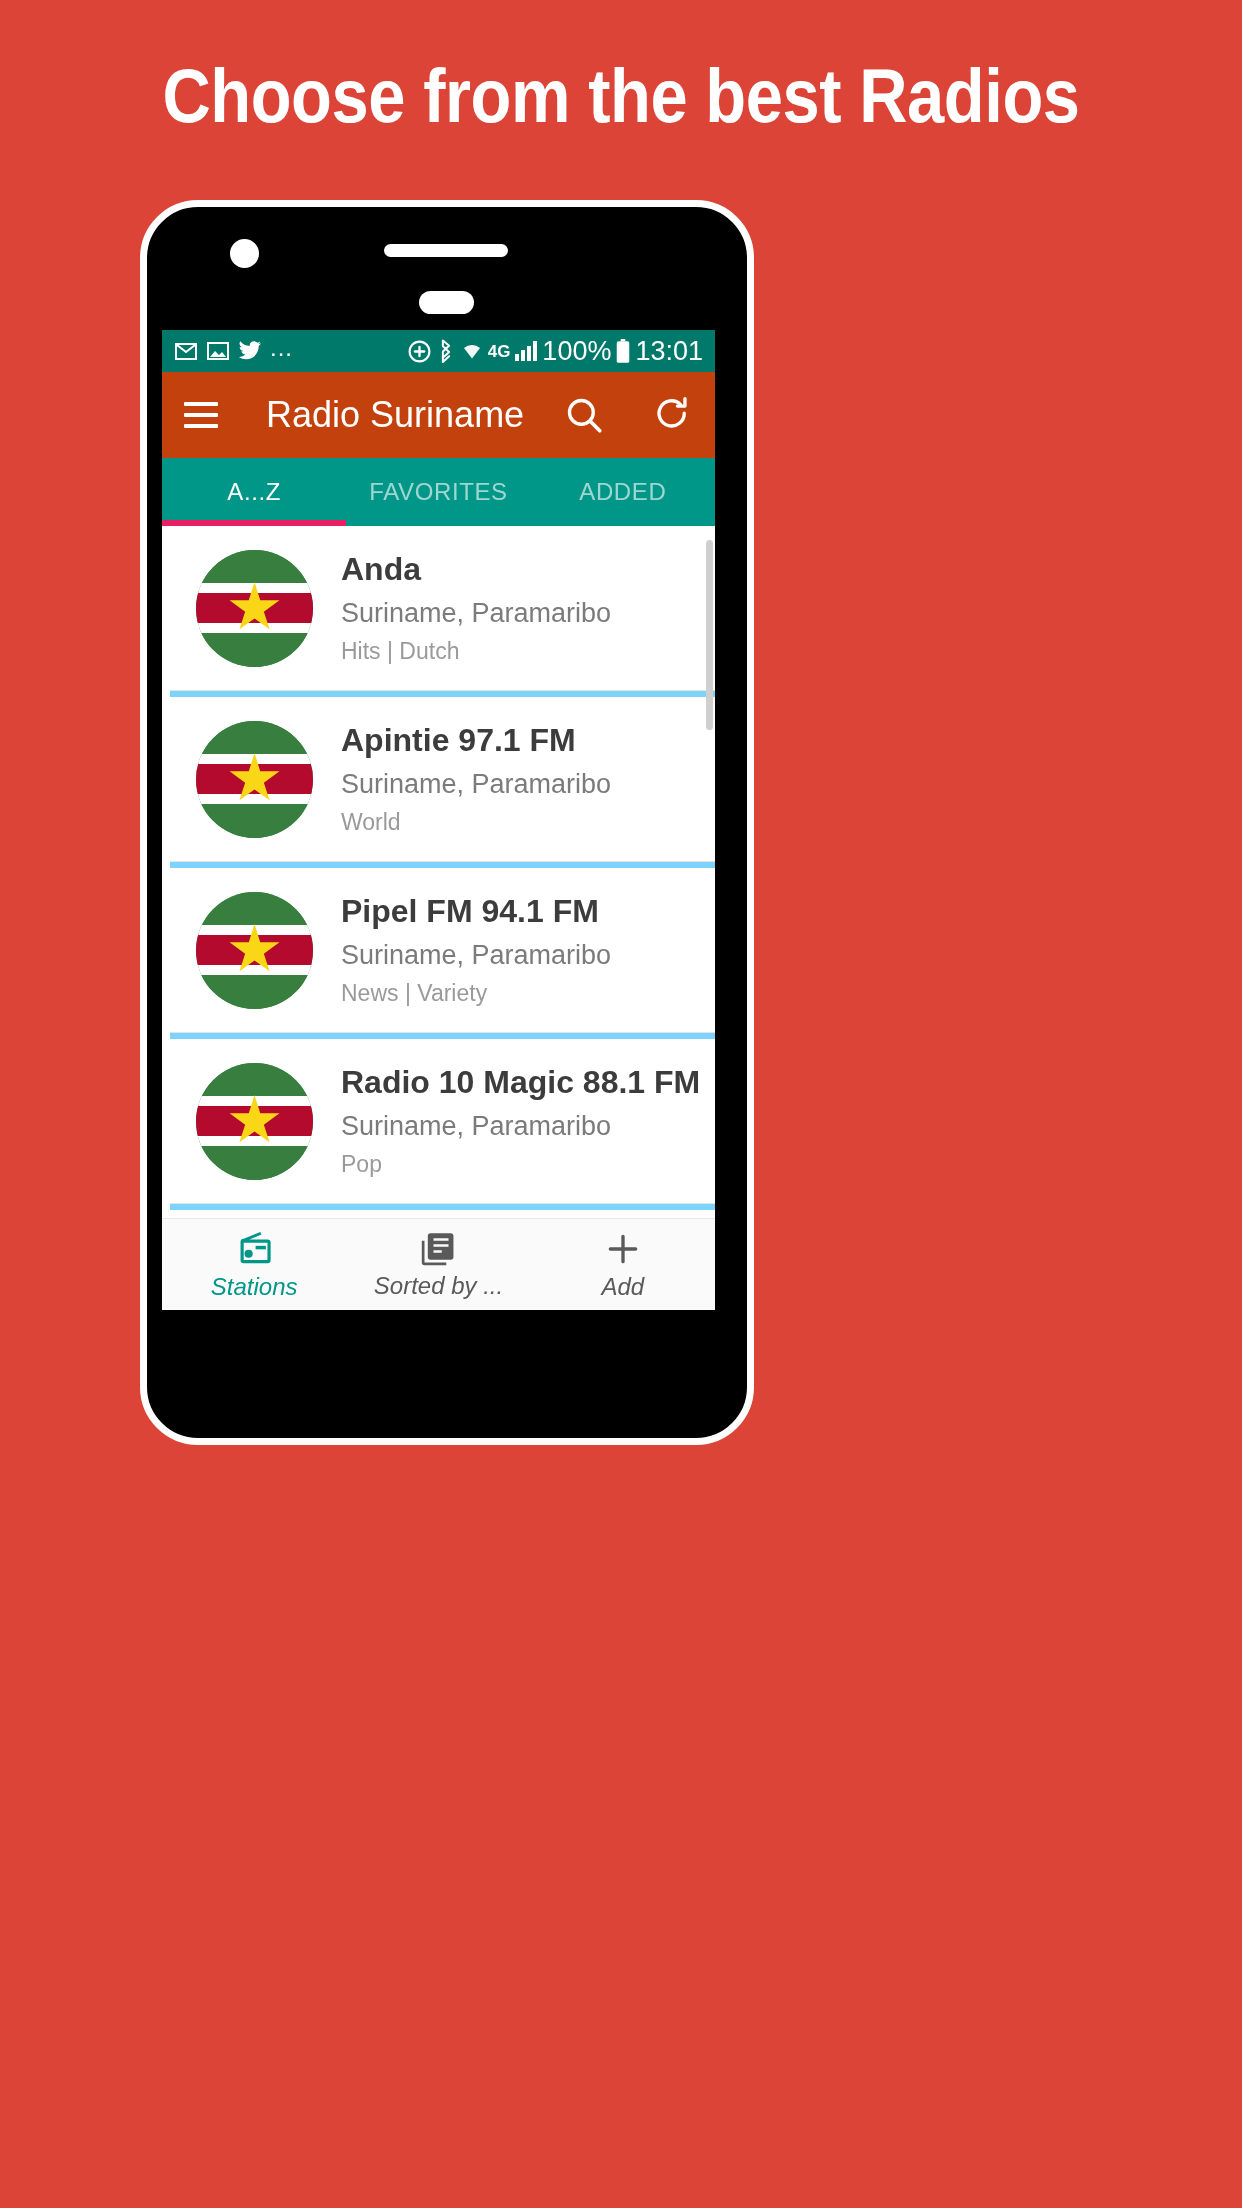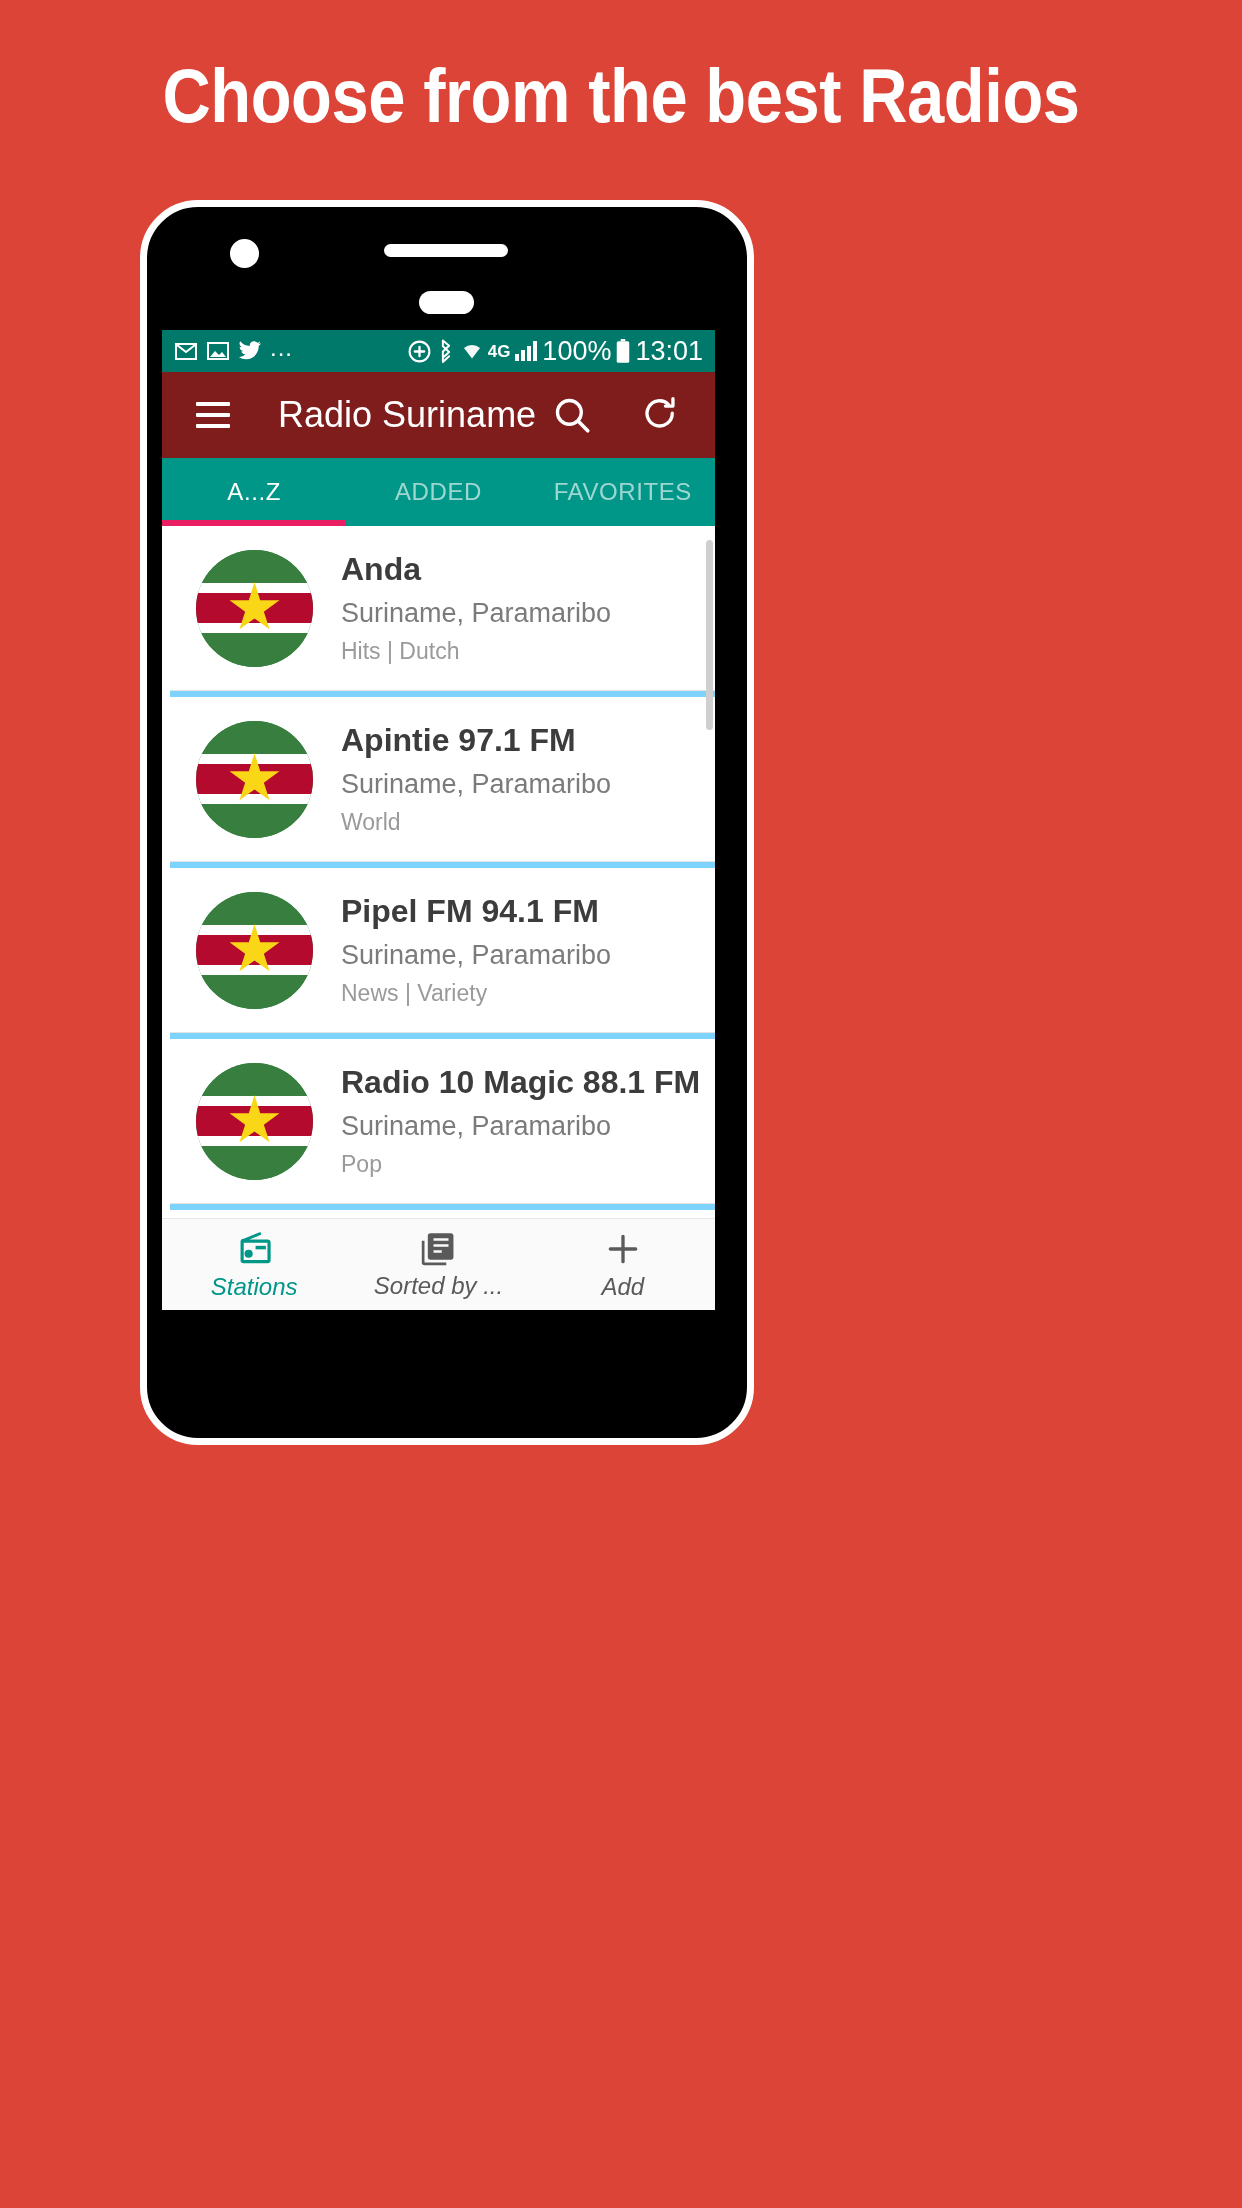--- a/index.html
+++ b/index.html
@@ -88,24 +88,24 @@
   }
   .sb-left { display: flex; align-items: center; gap: 8px; }
   .sb-right { margin-left: auto; display: flex; align-items: center; gap: 4px; }
   .sb-dots { font-size: 24px; letter-spacing: 1px; line-height: 10px; padding-bottom:6px;}
   .sb-txt { font-size: 27px; font-weight: 400; }
   .ic { display: block; }
 
   
   .appbar {
     height: 86px;
-    background: #7f1d1d;
+    background: #c2410c;
     display: flex;
     align-items: center;
-    padding: 0 34px;
+    padding: 0 22px;
   }
   .appbar-title {
     color: #ffffff;
     font-size: 36px;
     font-weight: 400;
     margin-left: 48px;
   }
   .appbar-actions { margin-left: auto; display: flex; align-items: center; gap: 46px; }
 
   .hamburger { width: 34px; cursor: pointer; }
@@ -303,22 +303,22 @@
           <svg class="ic" width="42" height="42" viewBox="0 0 24 24">
               <path d="M19 11a7.2 7.2 0 1 1-2.2-5.1" fill="none" stroke="#fff" stroke-width="1.9" stroke-linecap="round"></path>
               <path d="M19.4 2.6v4.3h-4.3" fill="none" stroke="#fff" stroke-width="1.9" stroke-linecap="round" stroke-linejoin="round"></path>
             </svg>
         </span>
       </div>
     </div>
 
     <div class="tabs">
       <div class="tab active">A...Z</div>
+      <div class="tab">FAVORITES</div>
       <div class="tab">ADDED</div>
-      <div class="tab">FAVORITES</div>
       <div class="tab-indicator"></div>
     </div>
 
     <div class="list">
 
       <div class="card">
         <div class="flag">
           <div class="g-top"></div>
             <div class="w-top"></div>
             <div class="red"></div>

